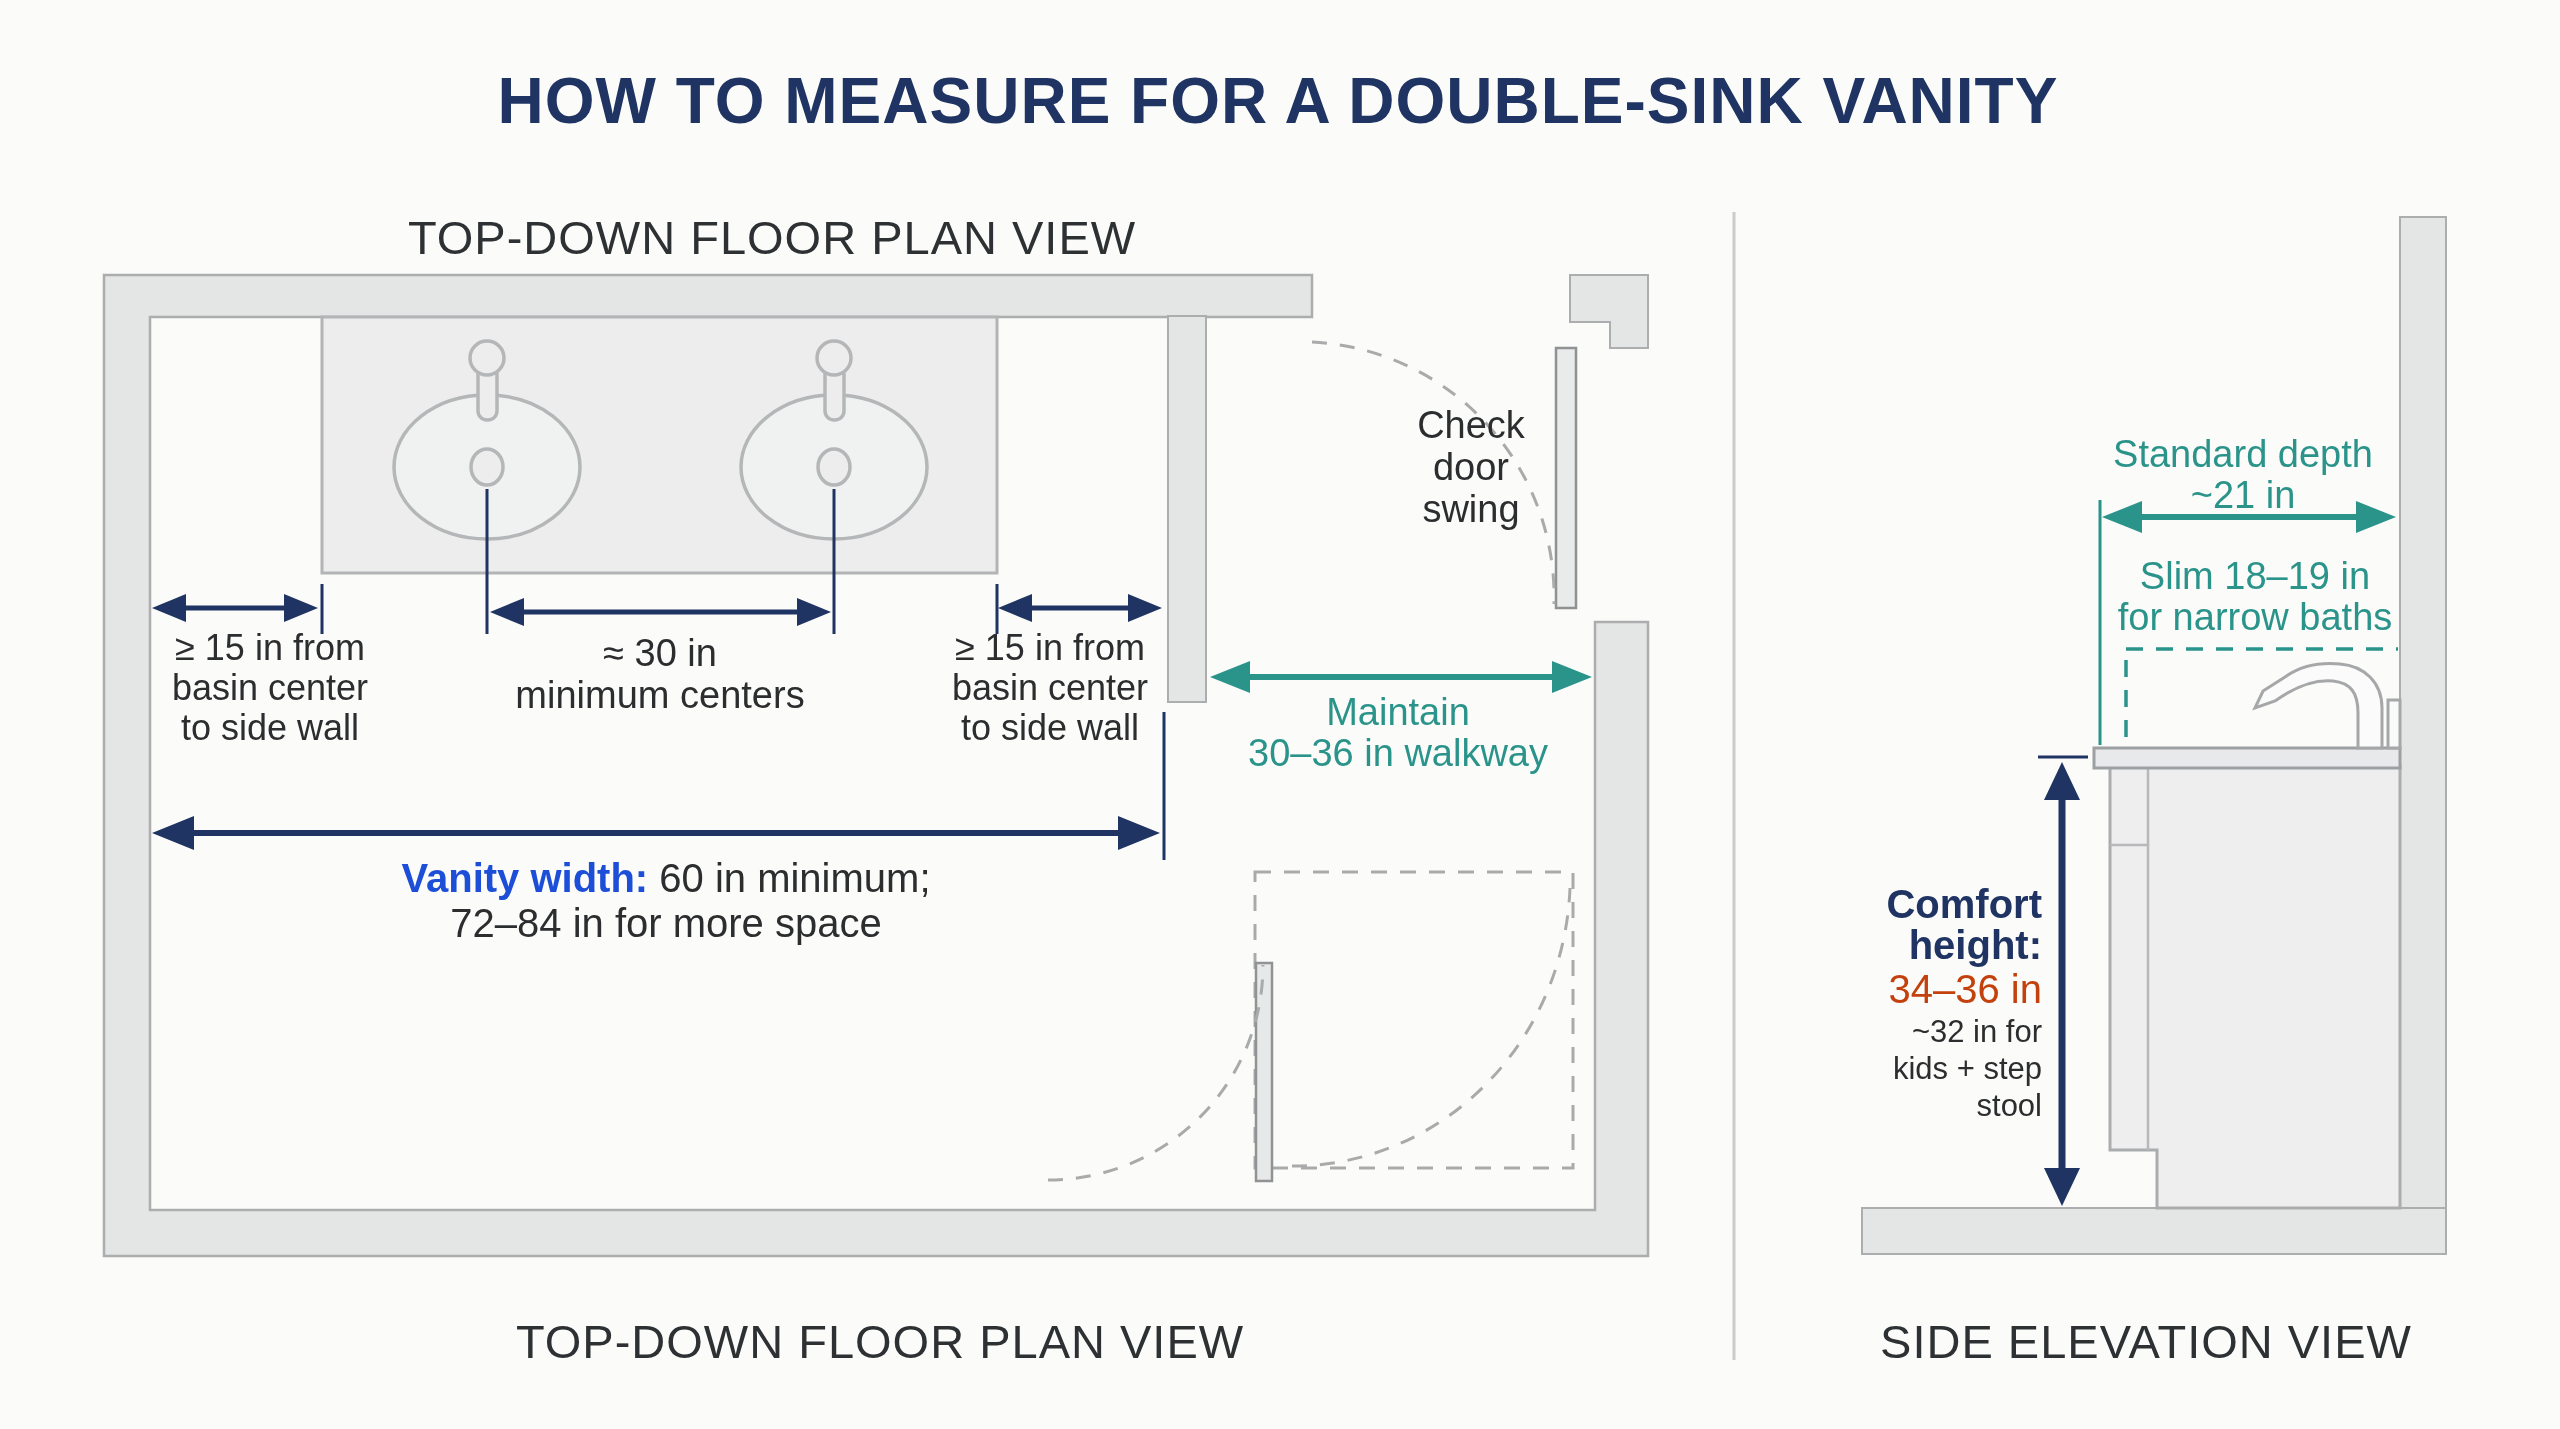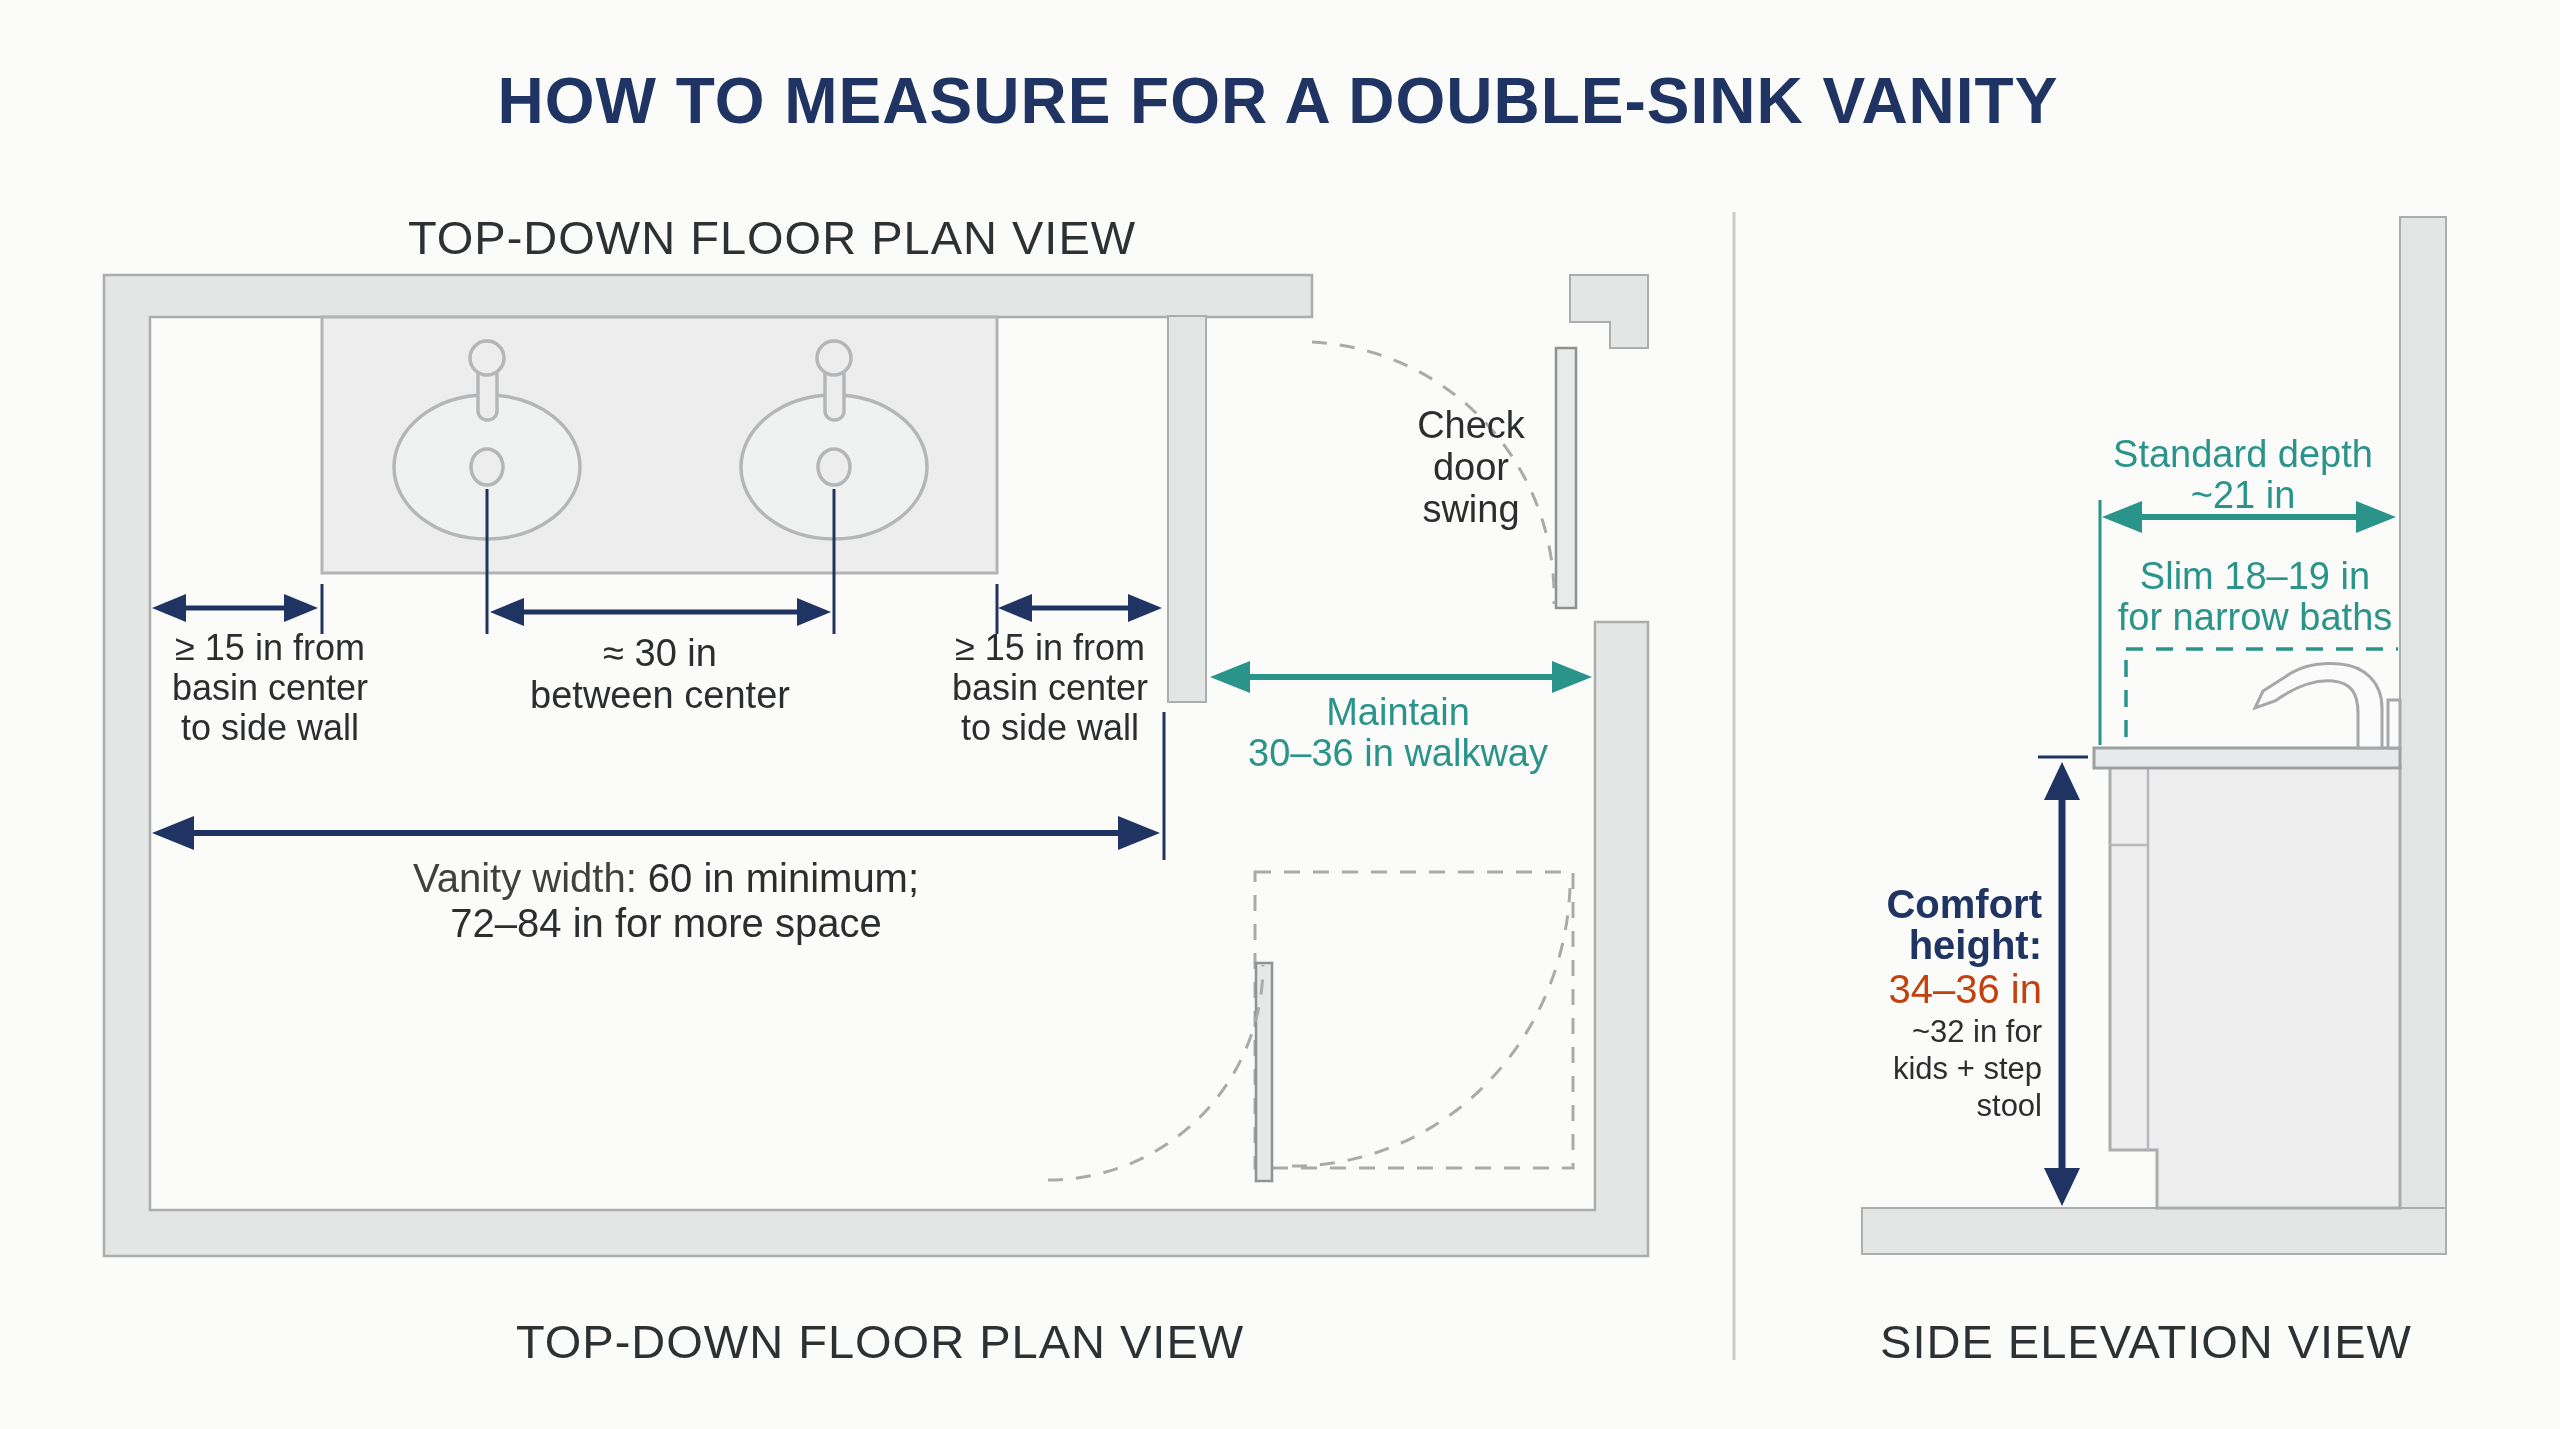--- a/index.html
+++ b/index.html
@@ -15,21 +15,21 @@
   .label div{white-space:nowrap;}
   .title{
     font-size:64px;font-weight:700;letter-spacing:1px;color:#1f3462;
   }
   .heading{font-size:47px;color:#2e3133;letter-spacing:1px;}
   .caption{font-size:47px;color:#2e3133;letter-spacing:1px;}
   .dim{font-size:36px;line-height:40px;color:#2b2d2f;}
   .dim-lg{font-size:38px;line-height:42px;color:#2b2d2f;}
   .teal-txt{color:#2b948a;font-size:38px;line-height:41px;}
   .vwidth{font-size:40px;line-height:45px;color:#2b2d2f;}
-  .vwidth .b{font-weight:400;color:#404040;}
+  .vwidth .b{font-weight:700;color:#1d4ed8;}
   .comfort{position:absolute;text-align:right;}
   .comfort .c-bold{font-size:40px;line-height:41px;font-weight:700;color:#1f3462;}
   .comfort .c-range{font-size:40px;line-height:47px;color:#c2410c;}
   .comfort .c-note{font-size:31px;line-height:37px;color:#2b2d2f;}
 </style>
 </head>
 <body>
 
 <div class="stage">
 
@@ -149,21 +149,21 @@
   <div class="label heading" style="left:772px; top:210px;">TOP-DOWN FLOOR PLAN VIEW</div>
 
   <div class="label dim" style="left:270px; top:628px;">
     <div>≥ 15 in from</div>
     <div>basin center</div>
     <div>to side wall</div>
   </div>
 
   <div class="label dim-lg" style="left:660px; top:632px;">
     <div>≈ 30 in</div>
-    <div>between center</div>
+    <div>minimum centers</div>
   </div>
 
   <div class="label dim" style="left:1050px; top:628px;">
     <div>≥ 15 in from</div>
     <div>basin center</div>
     <div>to side wall</div>
   </div>
 
   <div class="label vwidth" style="left:666px; top:856px;">
     <div>

